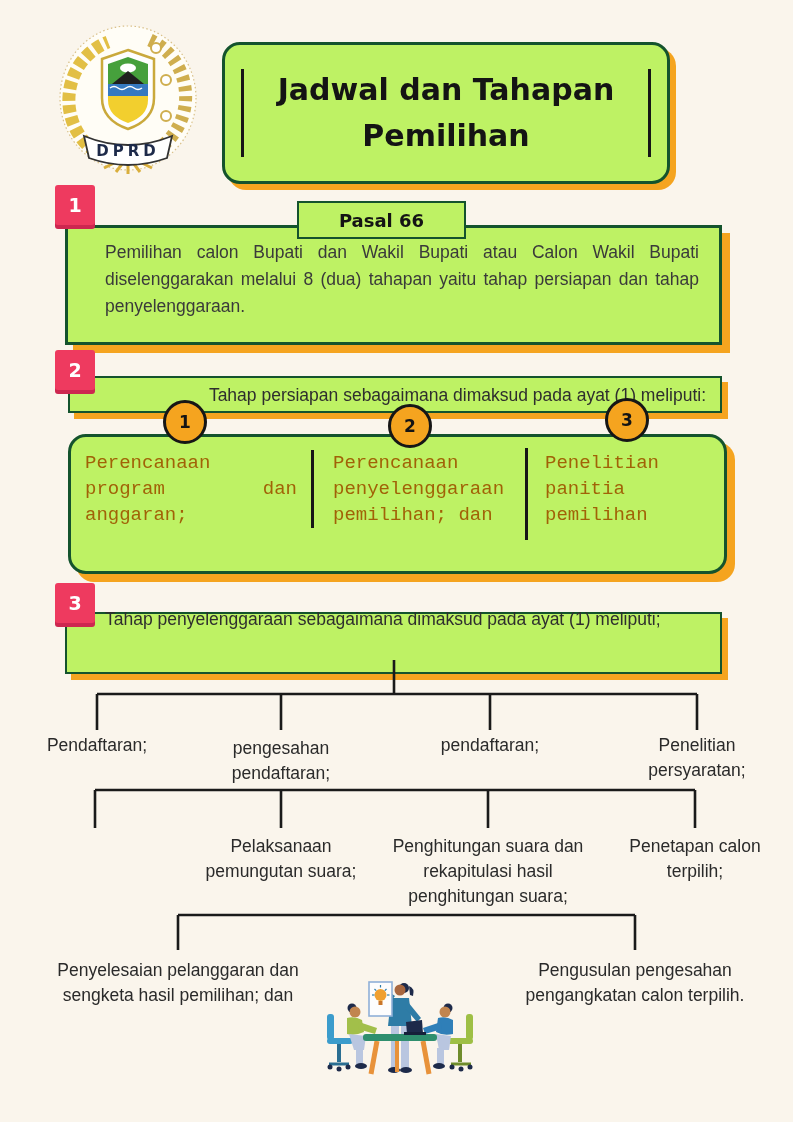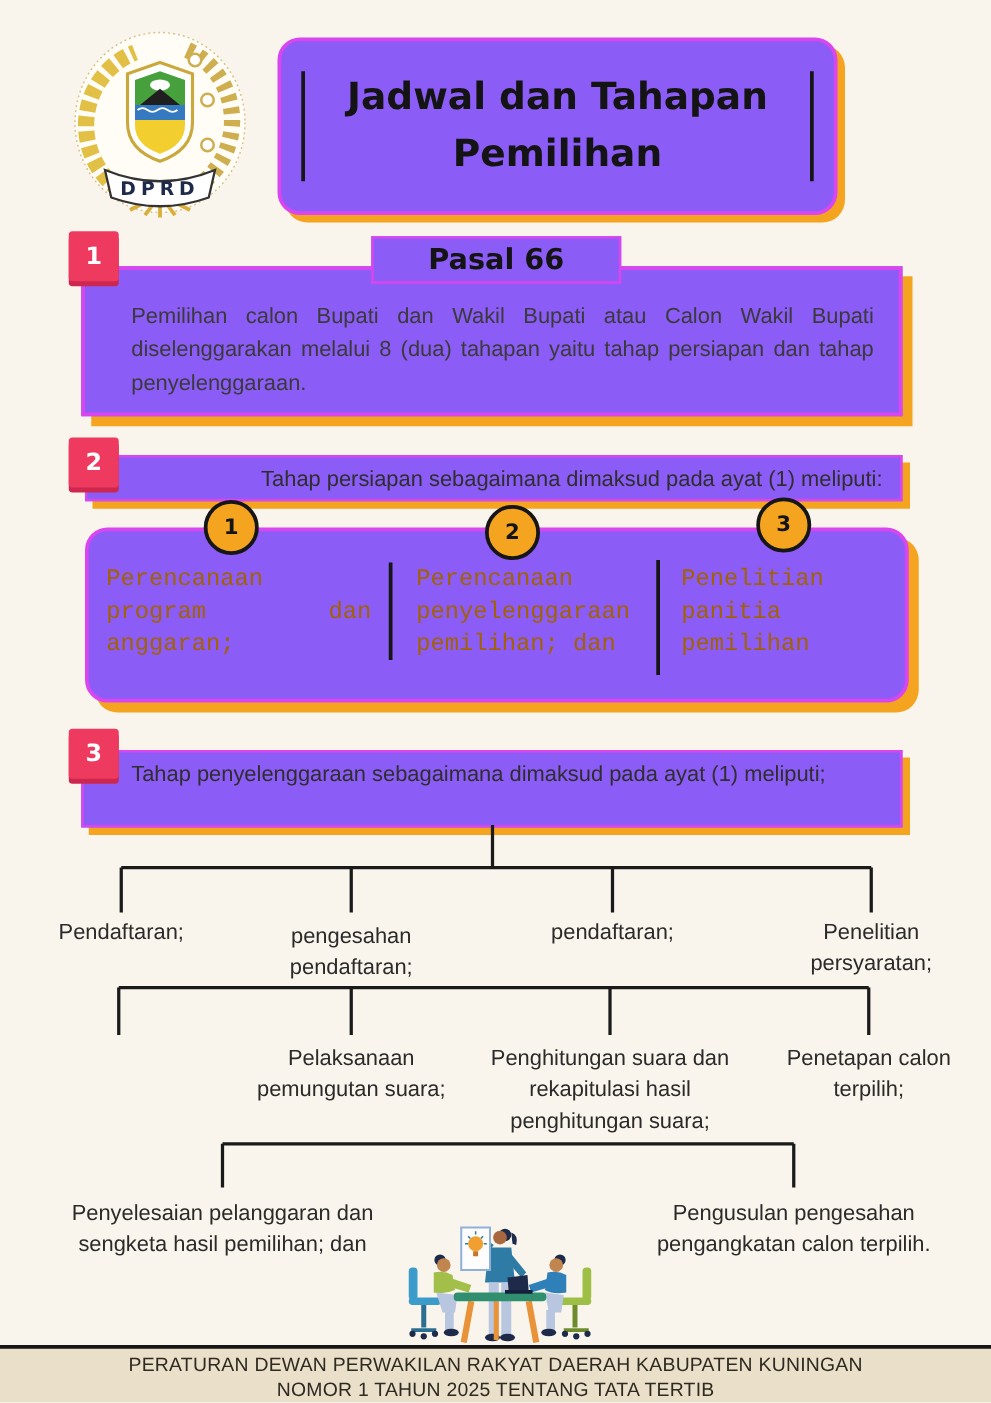--- a/index.html
+++ b/index.html
@@ -1,42 +1,42 @@
 <!DOCTYPE html>
 <html><head>
 <meta charset="utf-8">
 <style>
   html,body{margin:0;padding:0;}
   .page{
     position:relative; width:793px; height:1122px; overflow:hidden;
     background:#faf5ec; font-family:"Liberation Sans", sans-serif; color:#2a2a2a;
   }
   .abs{position:absolute;}
-  .panel{position:absolute; background:#8b5cf6; border:3px solid #d946ef; box-sizing:border-box;}
+  .panel{position:absolute; background:#bef264; border:3px solid #14532d; box-sizing:border-box;margin-top:12px;}
   .shadow-o{box-shadow:8px 8px 0 #f5a41f;}
   .shadow-o-sm{box-shadow:6px 6px 0 #f5a41f;}
   .badge{
     position:absolute; width:40px; height:40px; background:#ee3a5f; color:#fff;
     font-size:19px; font-weight:bold; display:flex; align-items:center; justify-content:center;
     border-radius:3px; box-shadow:0 4px 0 #cd2750; z-index:5;
     font-family:"DejaVu Sans", sans-serif;
   }
   .title-box{
     left:222px; top:30px; width:448px; height:142px; border-radius:18px;
     display:flex; align-items:center; justify-content:center; text-align:center;
   }
   .title-text{
     width:368px; font-family:"DejaVu Sans", sans-serif; font-weight:800;
     font-size:30px; line-height:46px; color:#141414;
   }
   .title-rule{position:absolute; top:24px; bottom:24px; width:3px; background:#161616;}
   .pasal-box{
-    left:297px; top:189px; width:200px; height:38px; border-width:2.5px; z-index:4;
+    left:297px; top:189px; width:169px; height:38px; border-width:2.5px; z-index:4;
     display:flex; align-items:center; justify-content:center;
-    font-family:"DejaVu Sans", sans-serif; font-weight:bold; font-size:23px; color:#141414;text-align:right;
+    font-family:"DejaVu Sans", sans-serif; font-weight:bold; font-size:18px; color:#141414;text-align:right;
   }
   .body-text{
     position:absolute; font-size:17.5px; line-height:27px; color:#3a3a3a; text-align:justify;
   }
   .bar-heading{
     position:absolute; font-size:17.5px; color:#2e2e2e; left:34px; right:14px; top:50%;
     transform:translateY(-50%); line-height:21px;text-align:right;
   }
   .num-circle{
     position:absolute; width:44px; height:44px; border-radius:50%;
@@ -226,18 +226,14 @@
           <path d="M55.5,7 V9.5"></path>
             <path d="M47,17 H49.5"></path>
             <path d="M62,17 H64.5"></path>
           <path d="M49.5,11 L51.2,12.7"></path>
             <path d="M61.5,11 L59.8,12.7"></path>
         </g>
       </g>
     </svg>
   </div>
 
-  <div class="footer">
-    <div>PERATURAN DEWAN PERWAKILAN RAKYAT DAERAH KABUPATEN KUNINGAN</div>
-    <div>NOMOR 1 TAHUN 2025 TENTANG TATA TERTIB</div>
-  </div>
 
 </div>
 
 </body></html>

